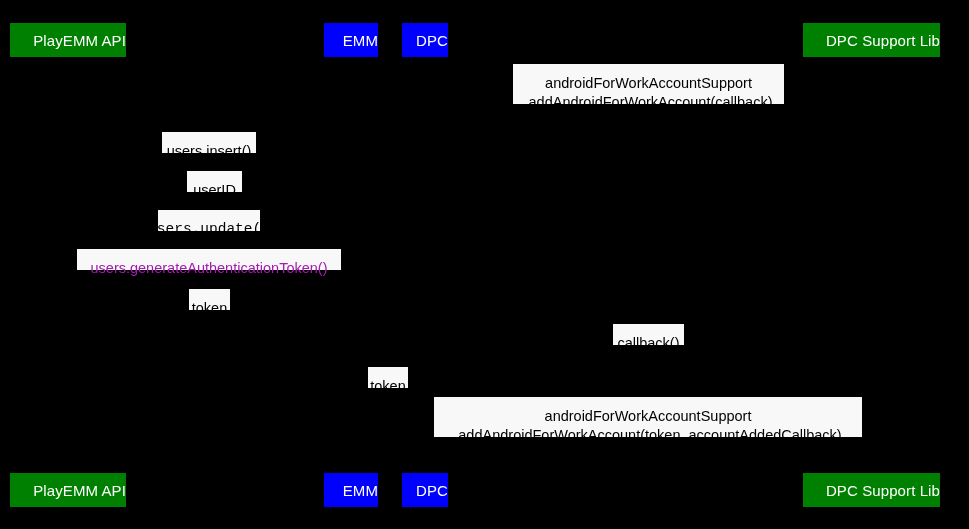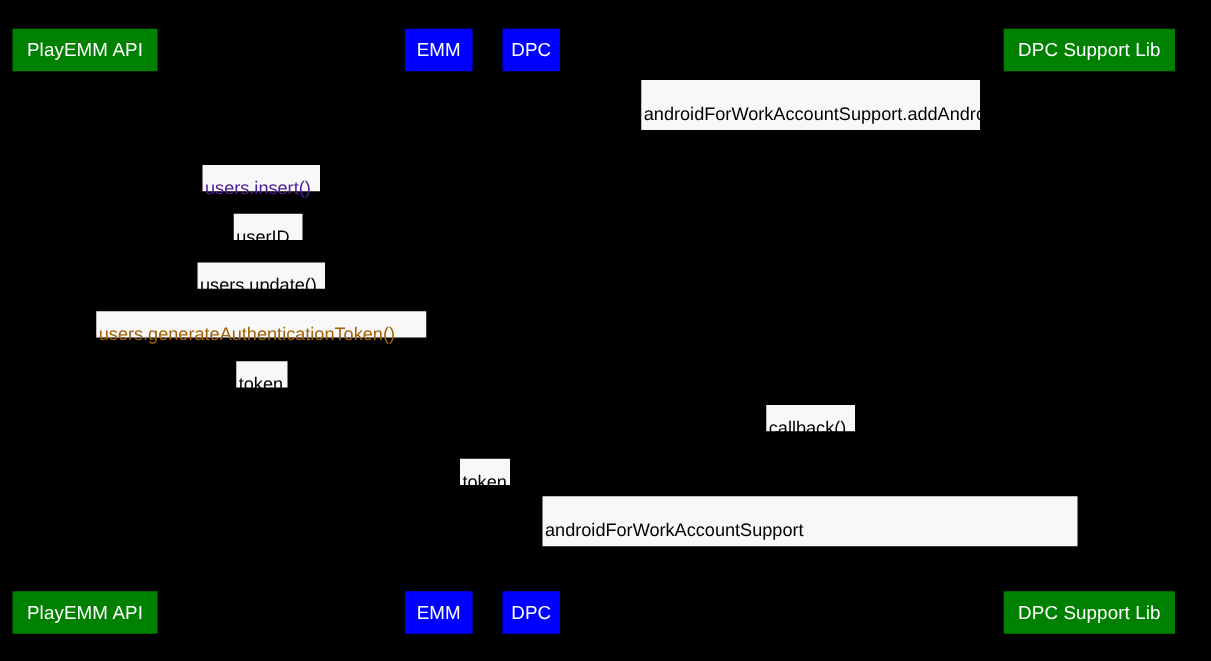--- a/index.html
+++ b/index.html
@@ -23,21 +23,21 @@
     height: 529px;
     background: #000000;
   }
 
   
   .participant {
     position: absolute;
     box-sizing: border-box;
     display: flex;
     align-items: center;
-    justify-content: center;
+    justify-content: flex-end;
     color: #ffffff;
     font-size: 15px;
     line-height: 1;
     letter-spacing: 0.1px;
     white-space: nowrap;
   }
 
   
   .lifeline {
     position: absolute;
@@ -57,22 +57,23 @@
     position: absolute;
     box-sizing: border-box;
     background: #f8f8f8;
     color: #000000;
     font-size: 14.5px;
     line-height: 19px;
     text-align: center;
     white-space: pre;
     padding: 18px 2px 1px 2px;
     display: flex;
-    flex-direction: row;
+    flex-direction: column;
     align-items: center;
+    justify-content: center;
   }
   .msg-label .line {
     display: block;
   }
 </style>
 </head>
 <body>
 
 <div id="diagram">
 
@@ -107,21 +108,21 @@
     <div class="participant" style="left: 324px; top: 473px; width: 54px; height: 34px; background: rgb(0, 0, 255); color: rgb(255, 255, 255);">
       <span>EMM</span>
     </div>
     <div class="participant" style="left: 402px; top: 473px; width: 46px; height: 34px; background: rgb(0, 0, 255); color: rgb(255, 255, 255);">
       <span>DPC</span>
     </div>
     <div class="participant" style="left: 803px; top: 473px; width: 137px; height: 34px; background: rgb(0, 128, 0); color: rgb(255, 255, 255);">
       <span>DPC Support Lib</span>
     </div>
     <div class="msg-label" style="left: 513px; top: 64px; width: 271px; height: 40px; background: rgb(248, 248, 248); color: rgb(0, 0, 0);"><span class="line">androidForWorkAccountSupport</span><span class="line">.addAndroidForWorkAccount(callback)</span></div>
-    <div class="msg-label" style="left: 162px; top: 132px; width: 94px; height: 21px; background: rgb(248, 248, 248); color: #4c1d95;"><span class="line">users.insert()</span></div>
+    <div class="msg-label" style="left: 162px; top: 132px; width: 94px; height: 21px; background: rgb(248, 248, 248); color: #000000;"><span class="line">users.insert()</span></div>
     <div class="msg-label" style="left: 187px; top: 171px; width: 55px; height: 21px; background: rgb(248, 248, 248); color: rgb(0, 0, 0);"><span class="line">userID</span></div>
-    <div class="msg-label" style="left: 158px; top: 210px; width: 102px; height: 21px; background: rgb(248, 248, 248); color: rgb(0, 0, 0);"><span class="line">users.update()</span></div>
-    <div class="msg-label" style="left: 77px; top: 249px; width: 264px; height: 21px; background: rgb(248, 248, 248); color: #a16207;"><span class="line">users.generateAuthenticationToken()</span></div>
+    <div class="msg-label" style="left: 158px; top: 210px; width: 102px; height: 21px; background: rgb(248, 248, 248); color: rgb(0, 0, 0); font-family: Liberation Mono, monospace;"><span class="line">users.update()</span></div>
+    <div class="msg-label" style="left: 77px; top: 249px; width: 264px; height: 21px; background: rgb(248, 248, 248); color: #a21caf;"><span class="line">users.generateAuthenticationToken()</span></div>
     <div class="msg-label" style="left: 189px; top: 289px; width: 41px; height: 21px; background: rgb(248, 248, 248); color: rgb(0, 0, 0);"><span class="line">token</span></div>
     <div class="msg-label" style="left: 613px; top: 324px; width: 71px; height: 21px; background: rgb(248, 248, 248); color: rgb(0, 0, 0);"><span class="line">callback()</span></div>
     <div class="msg-label" style="left: 368px; top: 367px; width: 40px; height: 21px; background: rgb(248, 248, 248); color: rgb(0, 0, 0);"><span class="line">token</span></div>
-    <div class="msg-label" style="left: 434px; top: 397px; width: 428px; height: 40px; background: rgb(248, 248, 248); color: rgb(0, 0, 0);"><span class="line">androidForWorkAccountSupport</span></div>
+    <div class="msg-label" style="left: 434px; top: 397px; width: 428px; height: 40px; background: rgb(248, 248, 248); color: rgb(0, 0, 0);"><span class="line">androidForWorkAccountSupport</span><span class="line">.addAndroidForWorkAccount(token, accountAddedCallback)</span></div>
   </div>
 
 </body></html>

